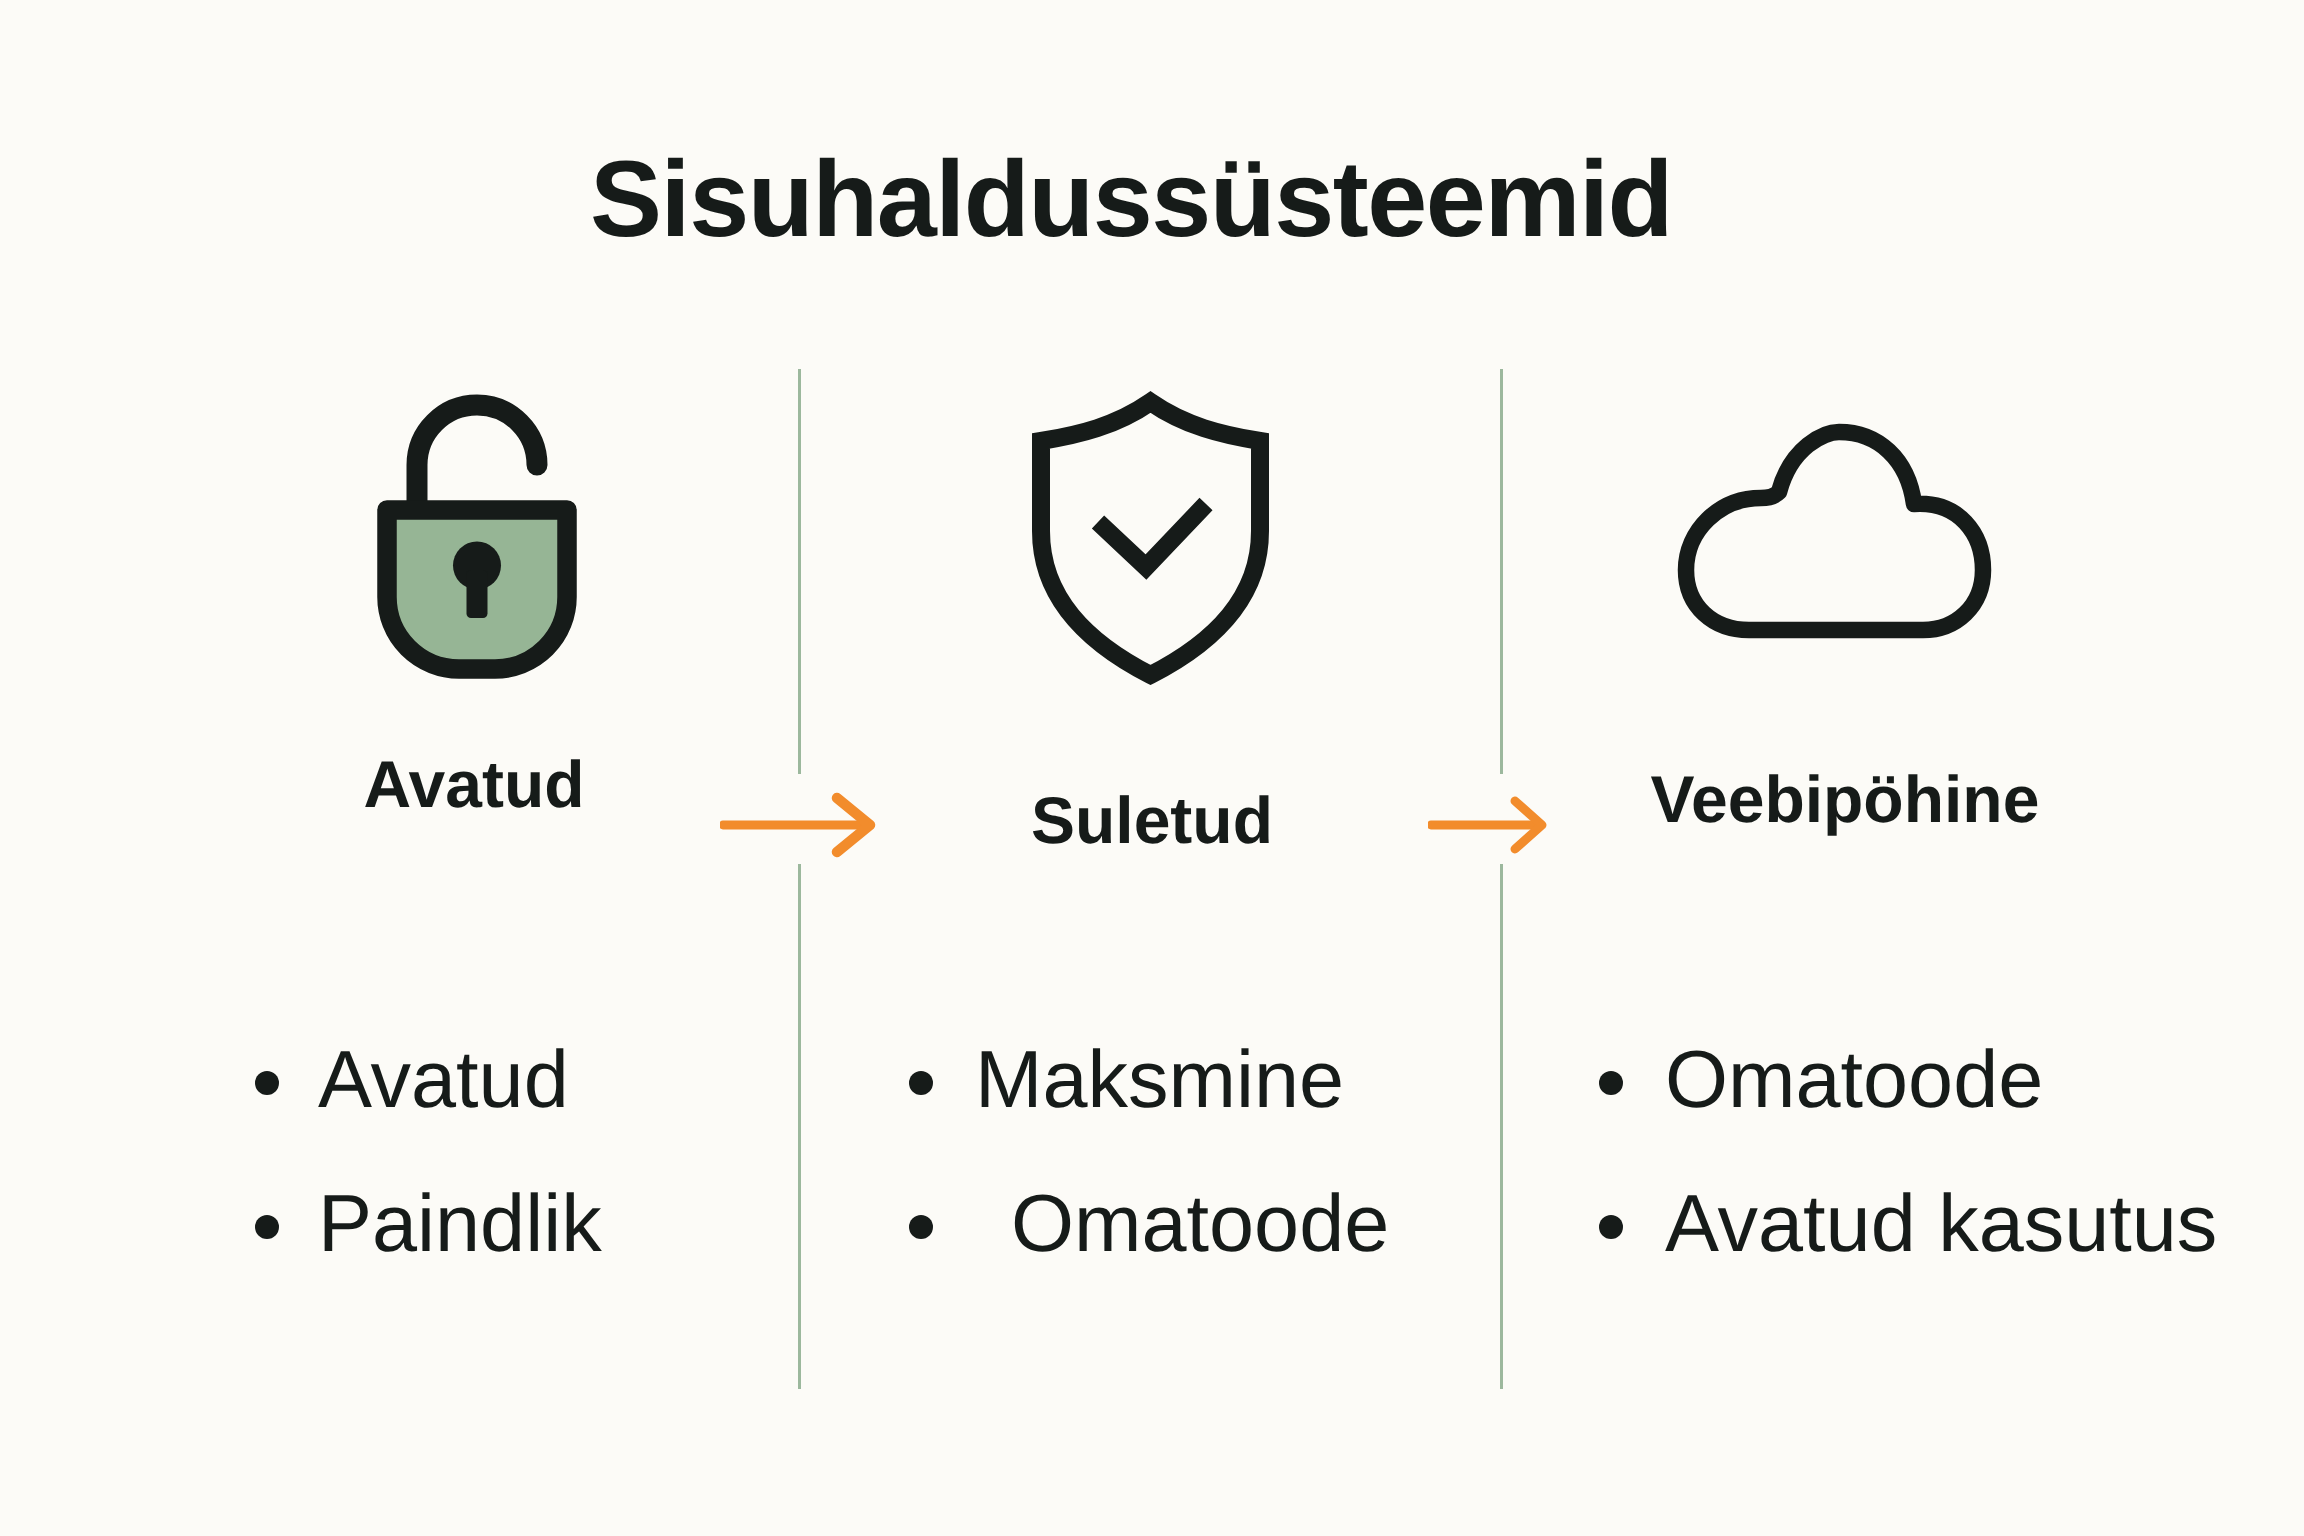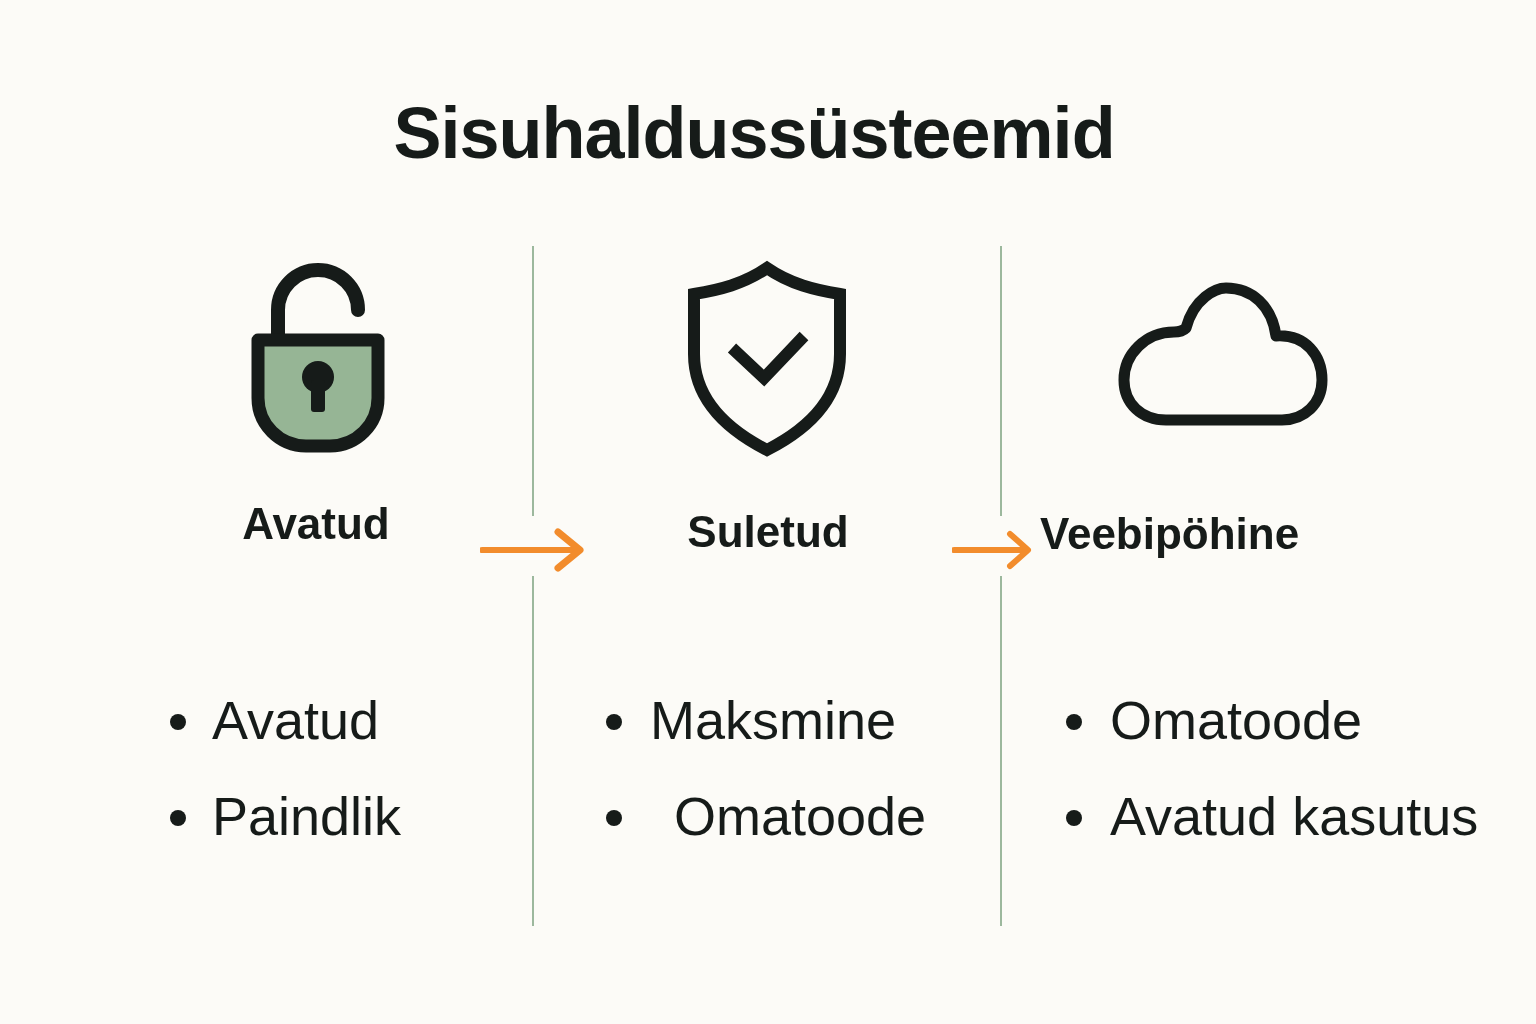--- a/index.html
+++ b/index.html
@@ -65,21 +65,21 @@
 <svg class="arrow" style="left:480px; top:528px;" width="106" height="44" viewBox="0 0 106 44">
   <line x1="2" y1="22" x2="98" y2="22" stroke="#f28c2c" stroke-width="6" stroke-linecap="round"></line>
   <polyline points="78,4 100,22 78,40" fill="none" stroke="#f28c2c" stroke-width="7" stroke-linecap="round" stroke-linejoin="round"></polyline>
 </svg>
 
 <div class="column">
   <svg class="icon" style="left:684px; top:258px;" width="166" height="200" viewBox="0 0 166 200">
     <path d="M83 10 C60 26 35 32 10 36 V96 C10 140 40 170 83 192 C126 170 156 140 156 96 V36 C131 32 106 26 83 10 Z" fill="none" stroke="#161b19" stroke-width="12" stroke-linejoin="miter"></path>
     <polyline points="48,90 80,120 120,78" fill="none" stroke="#161b19" stroke-width="12" stroke-linecap="butt" stroke-linejoin="miter"></polyline>
   </svg>
-  <div class="heading" style="left:636px; top:492px; width:264px;">Suletud</div>
+  <div class="heading" style="left:636px; top:508px; width:264px;">Suletud</div>
   <ul class="bullets" style="left:606px; top:690px;">
     <li>
       <span class="bullet-dot"></span>
       <span class="bullet-text" style="left:44px;">Maksmine</span>
     </li>
     <li>
       <span class="bullet-dot"></span>
       <span class="bullet-text" style="left:36px;margin-left:32px;">Omatoode</span>
     </li>
   </ul>
@@ -87,21 +87,21 @@
 
 <svg class="arrow" style="left:952px; top:530px;" width="82" height="40" viewBox="0 0 82 40">
   <line x1="2" y1="20" x2="74" y2="20" stroke="#f28c2c" stroke-width="6" stroke-linecap="round"></line>
   <polyline points="58,4 76,20 58,36" fill="none" stroke="#f28c2c" stroke-width="6" stroke-linecap="round" stroke-linejoin="round"></polyline>
 </svg>
 
 <div class="column">
   <svg class="icon" style="left:1116px; top:282px;" width="216" height="150" viewBox="0 0 216 150">
     <path d="M70 46 C78 16 100 6 110 6 C136 6 156 24 160 54 C190 52 206 74 206 98 C206 122 188 138 166 138 H50 C26 138 8 122 8 98 C8 72 30 50 58 50 C64 50 68 48 70 46 Z" fill="none" stroke="#161b19" stroke-width="11" stroke-linejoin="round"></path>
   </svg>
-  <div class="heading" style="left:1040px; top:494px; width:380px; text-align:left;">Veebipöhine</div>
+  <div class="heading" style="left:1040px; top:494px; width:380px; text-align:center;">Veebipöhine</div>
   <ul class="bullets" style="left:1066px; top:690px;">
     <li>
       <span class="bullet-dot"></span>
       <span class="bullet-text" style="left:44px;">Omatoode</span>
     </li>
     <li>
       <span class="bullet-dot"></span>
       <span class="bullet-text" style="left:44px;">Avatud kasutus</span>
     </li>
   </ul>

